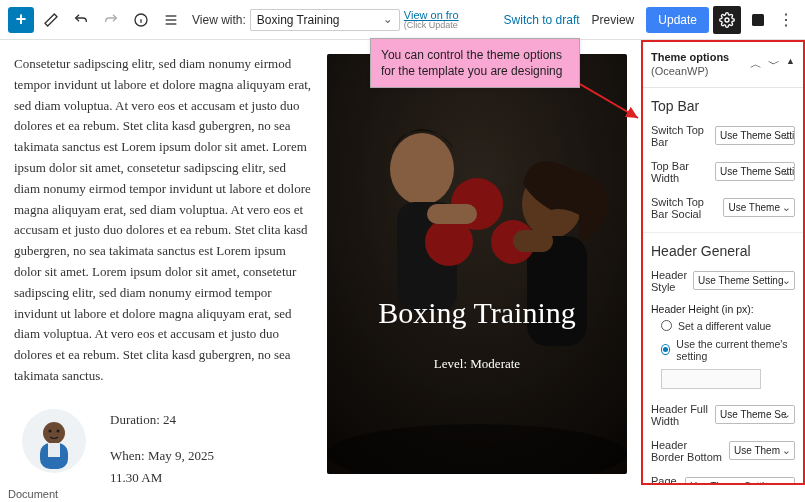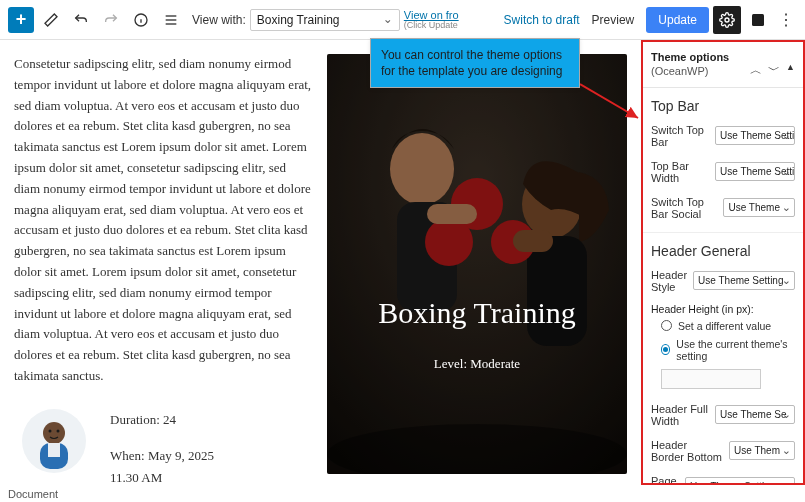--- a/index.html
+++ b/index.html
@@ -25,36 +25,36 @@
   .metarow { display:flex; gap:16px; align-items:flex-start; padding-top:8px; }
   .avatar-wrap { flex:0 0 80px; display:flex; justify-content:center; }
   .avatar { width:64px; height:64px; border-radius:50%; overflow:hidden; }
   .metadetails { font-family: Georgia, serif; font-size:13px; line-height:1.7; }
   .hero { flex:0 0 300px; height:420px; position:relative; border-radius:2px; overflow:hidden; display:flex; flex-direction:column; justify-content:center; align-items:center; }
   .hero-bg { position:absolute; inset:0; }
   .hero-overlay { position:absolute; inset:0; background:rgba(0,0,0,0.28); }
   .hero-title { position:relative; color:#fff; font-family: Georgia, serif; font-size:30px; margin-top:140px; text-align:center; }
   .hero-sub { position:relative; color:#fff; font-family: Georgia, serif; font-size:13px; margin-top:26px; text-align:center; }
   .sidebar { width:164px; border:2px solid #d22; border-left:2px solid #d22; background:#fff; overflow:auto; font-size:11px; }
-  .sb-header { display:flex; align-items:flex-end; justify-content:space-between; padding:8px; border-bottom:1px solid #e5e5e5; }
+  .sb-header { display:flex; align-items:center; justify-content:space-between; padding:8px; border-bottom:1px solid #e5e5e5; }
   .sb-title { font-weight:600; font-size:11px; line-height:1.3; }
   .sb-title .sub { font-weight:400; color:#555; }
   .chev { display:flex; gap:6px; color:#333; font-size:12px; }
   .sb-group-title { font-size:14px; color:#333; padding:10px 8px 4px; }
   .sb-row { display:flex; align-items:center; justify-content:space-between; padding:6px 8px; gap:6px; }
   .sb-label { font-size:11px; color:#333; flex:1; }
   .sb-select { border:1px solid #bbb; border-radius:2px; font-size:10px; padding:3px 14px 3px 4px; background:#fff; position:relative; white-space:nowrap; overflow:hidden; max-width:80px; }
   .sb-select.wide { max-width:110px; }
   .sb-select::after { content:"⌄"; position:absolute; right:3px; top:2px; color:#555; font-size:11px; }
   .sb-radio-row { display:flex; align-items:center; gap:6px; padding:3px 8px 3px 18px; font-size:10.5px; color:#333; }
   .radio { width:11px; height:11px; border:1px solid #555; border-radius:50%; display:inline-flex; align-items:center; justify-content:center; }
   .radio.sel::after { content:""; width:5px; height:5px; background:#007cba; border-radius:50%; }
   .radio.sel { border-color:#007cba; }
   .sb-numinput { margin:4px 8px 8px 18px; border:1px solid #ccc; height:20px; width:100px; background:#fafafa; }
-  .callout { position:absolute; top:-2px; left:370px; width:210px; background:#0ea5e9; border:1px solid #aaa; padding:8px 10px; font-size:12px; line-height:1.35; z-index:20; box-shadow:0 1px 4px rgba(0,0,0,0.1); }
+  .callout { position:absolute; top:-2px; left:370px; width:210px; background:#f9a8d4; border:1px solid #aaa; padding:8px 10px; font-size:12px; line-height:1.35; z-index:20; box-shadow:0 1px 4px rgba(0,0,0,0.1); }
   .callout-line { position:absolute; top:40px; left:580px; width:60px; height:40px; z-index:19; pointer-events:none; }
   .footer { position:fixed; bottom:0; left:0; font-size:11px; color:#555; padding:2px 8px; background:#fff; }
   svg { display:block; }
 </style>
 </head>
 <body>
 
 <div class="topbar">
   <div class="add-btn">+</div>
   <div class="iconbtn">

